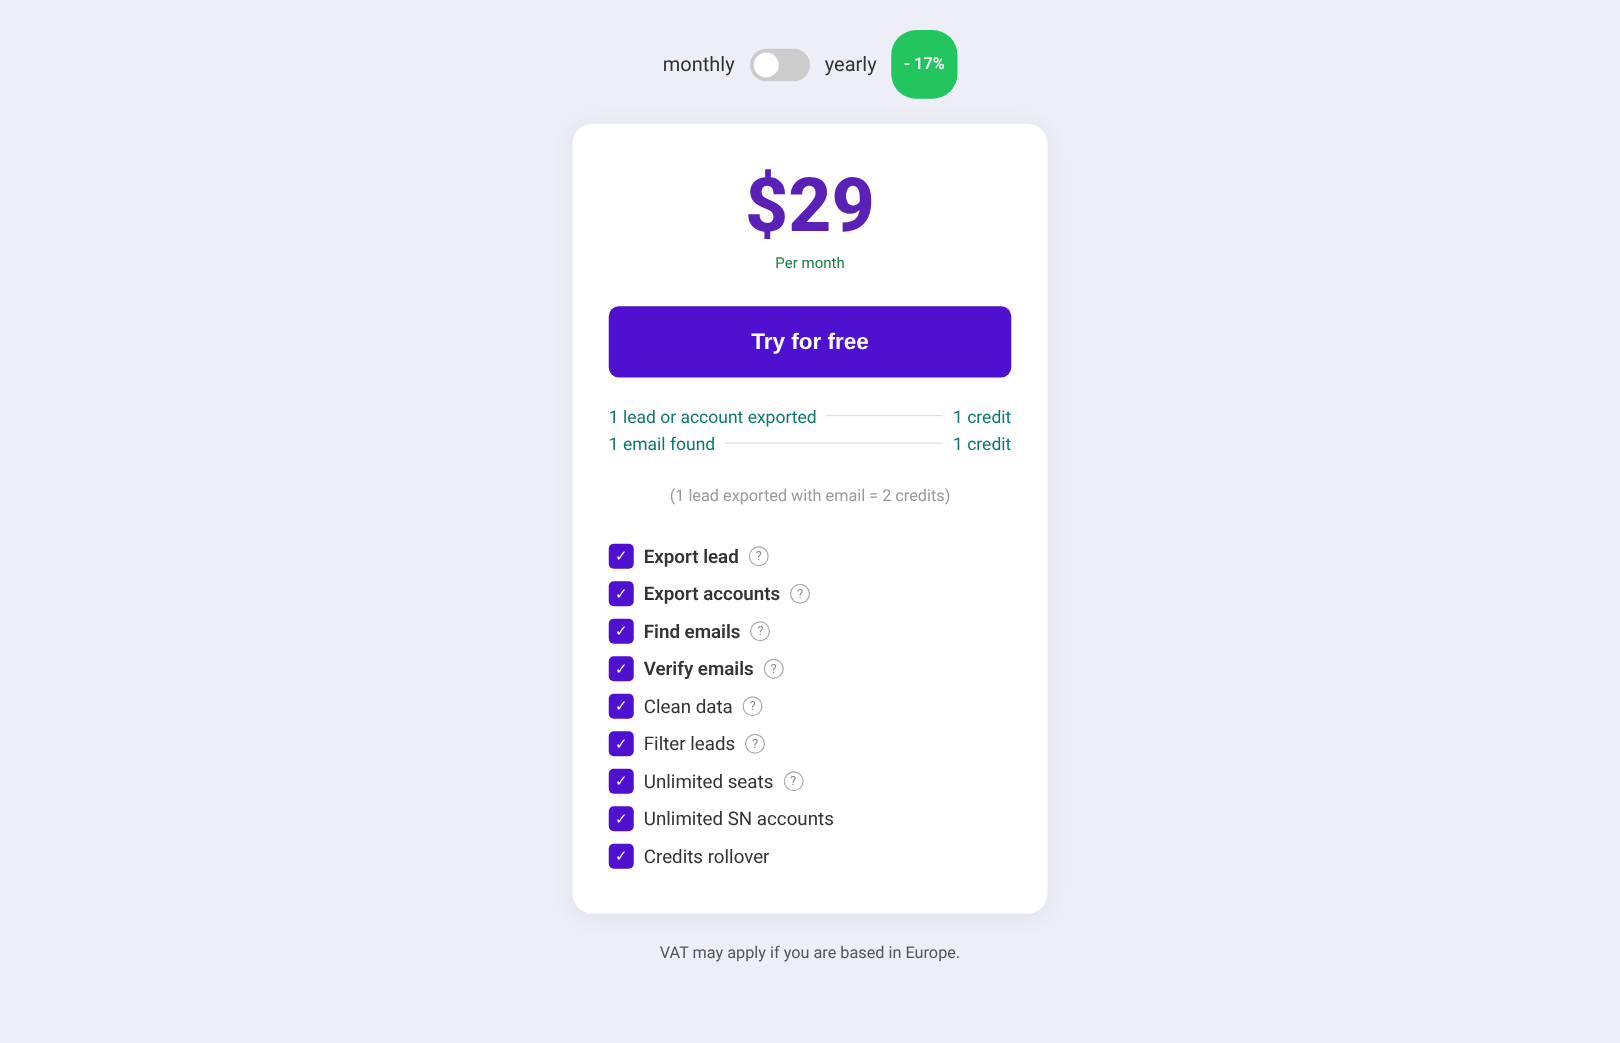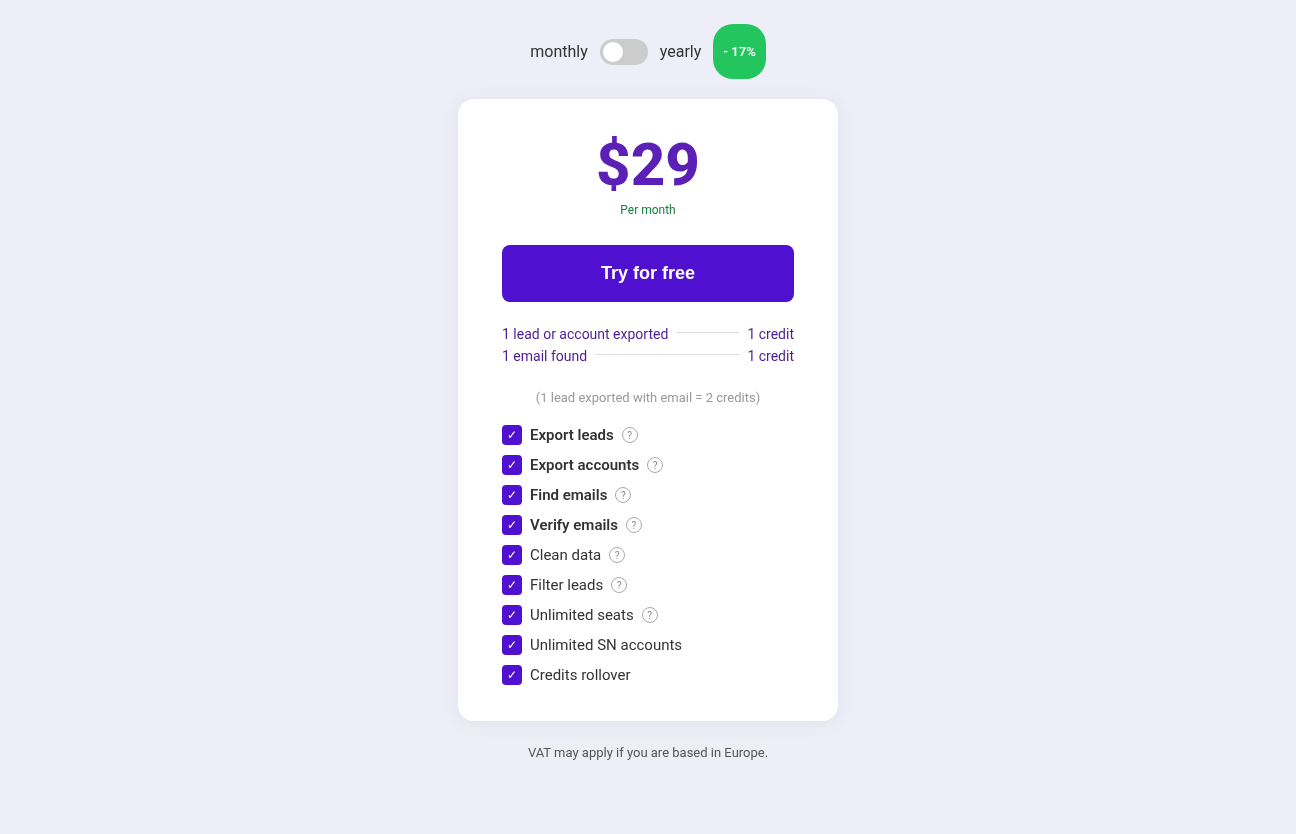--- a/index.html
+++ b/index.html
@@ -60,21 +60,21 @@
       font-size: 13px;
       font-weight: 600;
       padding: 20px 10px;
       border-radius: 20px;
     }
 
     .pricing-card {
       background-color: white;
       border-radius: 16px;
       width: 380px;
-      padding: 36px 44px;
+      padding: 36px 29px;
       display: flex;
       flex-direction: column;
       align-items: center;
       box-shadow: 0 2px 20px rgba(0,0,0,0.06);
     }
 
     .price-amount {
       font-size: 60px;
       font-weight: 800;
       color: #5b21b6;
@@ -105,36 +105,36 @@
     .credit-info {
       width: 100%;
       margin-bottom: 20px;
     }
 
     .credit-row {
       display: flex;
       justify-content: flex-end;
       align-items: center;
       font-size: 14px;
-      color: #4c1d95;
+      color: #0f766e;
       margin-bottom: 6px;
     }
 
     .credit-row .dots {
       flex: 1;
       border-bottom: 1px solid #ddd;
       margin: 0 8px;
       position: relative;
       top: -2px;
     }
 
     .credit-note {
       font-size: 13px;
       color: #999;
-      margin-bottom: 20px;
+      margin-bottom: 30px;
       text-align: center;
     }
 
     .credits-dropdown {
       width: 100%;
       display: flex;
       align-items: center;
       justify-content: space-between;
       border: 1.5px solid #ddd;
       border-radius: 8px;
@@ -238,21 +238,21 @@
       <span>1 credit</span>
     </div>
   </div>
 
   <div class="credit-note">(1 lead exported with email = 2 credits)</div>
 
 
   <div class="features-list" id="features-container">
   <div class="feature-item">
         <div class="check-icon">✓</div>
-        <span class="feature-label">Export leads</span>
+        <span class="feature-label">Export lead</span>
         <div class="help-icon">?</div>
       </div>
       <div class="feature-item">
         <div class="check-icon">✓</div>
         <span class="feature-label">Export accounts</span>
         <div class="help-icon">?</div>
       </div>
       <div class="feature-item">
         <div class="check-icon">✓</div>
         <span class="feature-label">Find emails</span>

